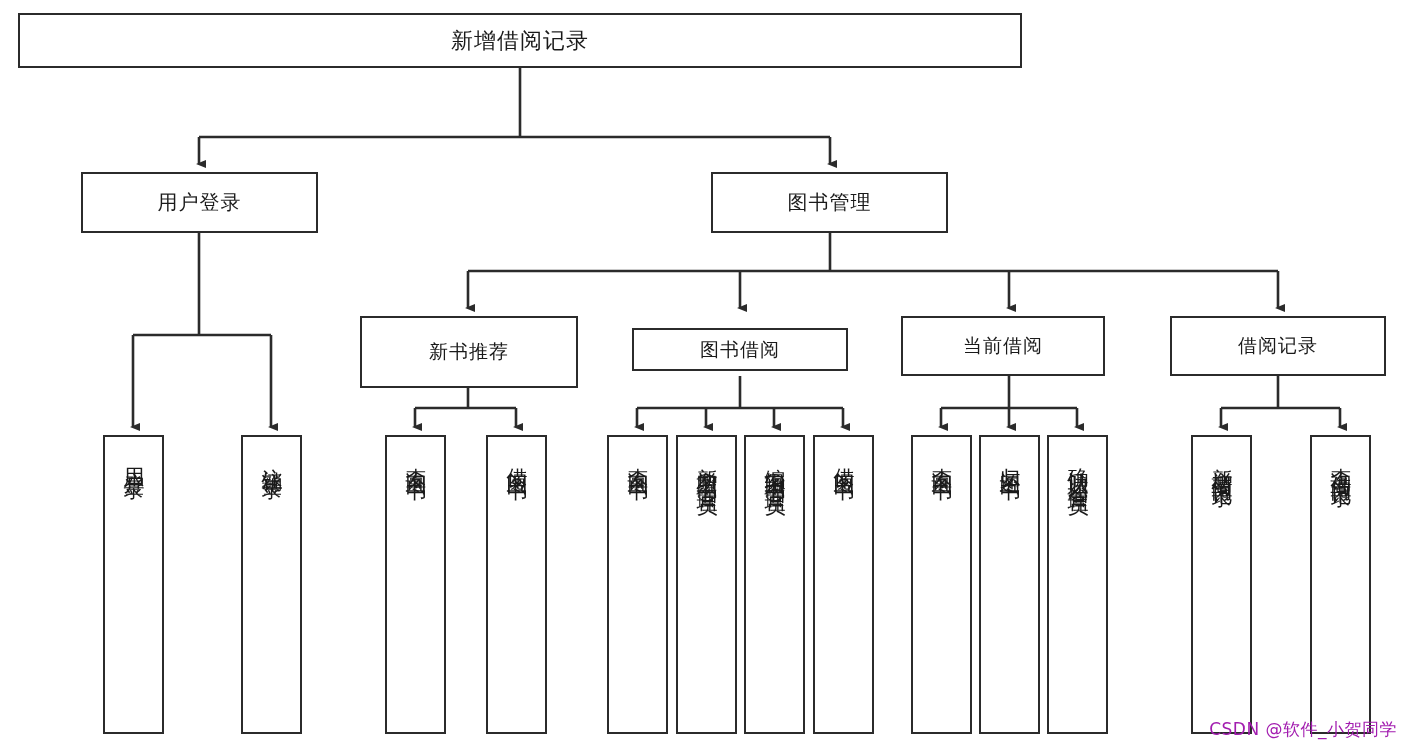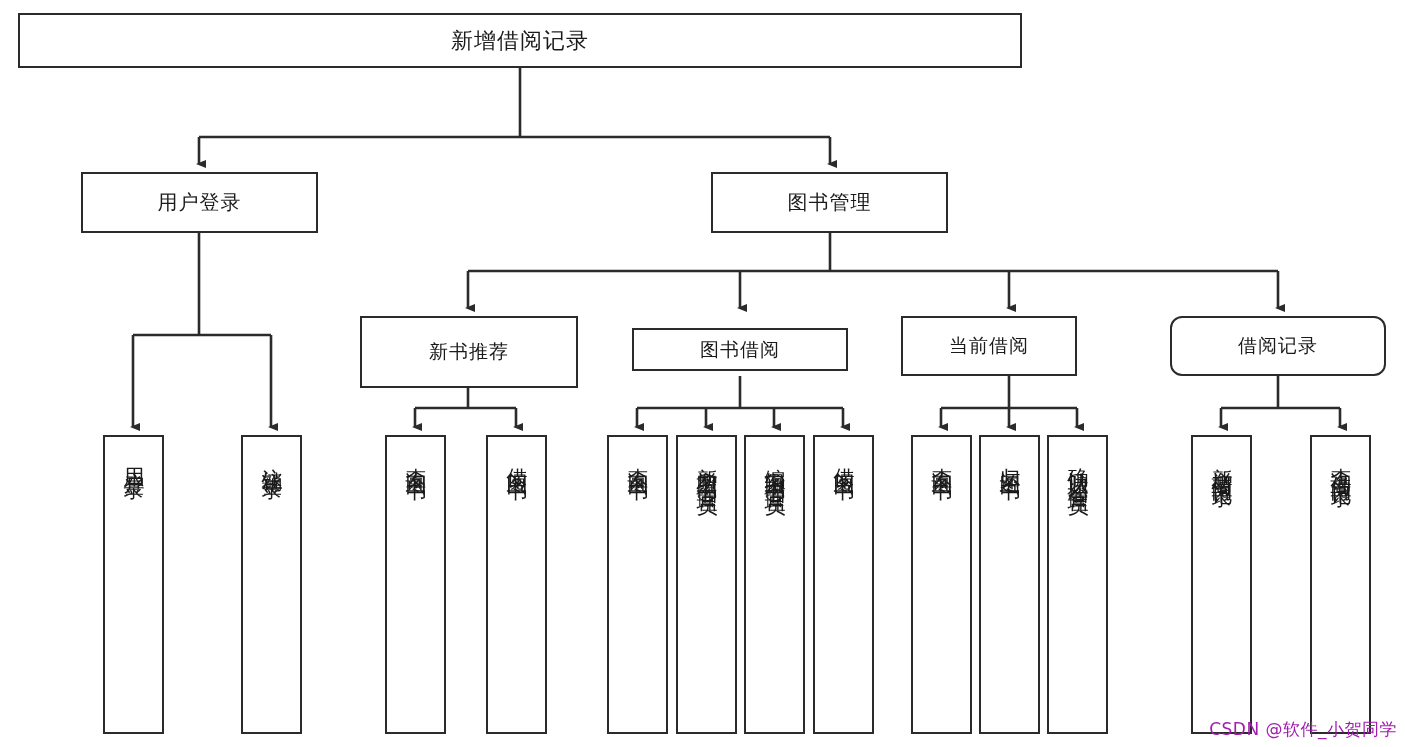--- a/index.html
+++ b/index.html
@@ -138,24 +138,24 @@
   <div class="node level2" style="left:711px; top:172px; width:237px; height:61px;">
     <span class="htext">图书管理</span>
   </div>
 
   <div class="node level3" style="left:360px; top:316px; width:218px; height:72px;">
     <span class="htext">新书推荐</span>
   </div>
   <div class="node level3" style="left:632px; top:316px; width:216px; height:43px;margin-top:12px;">
     <span class="htext">图书借阅</span>
   </div>
-  <div class="node level3" style="left:901px; top:316px; width:176px; height:60px;">
+  <div class="node level3" style="left:901px; top:316px; width:204px; height:60px;">
     <span class="htext">当前借阅</span>
   </div>
-  <div class="node level3" style="left:1170px; top:316px; width:216px; height:60px;border-radius:12px;">
+  <div class="node level3" style="left:1170px; top:316px; width:216px; height:60px;">
     <span class="htext">借阅记录</span>
   </div>
 
   <div class="node leaf" style="left:103px; top:435px; width:61px; height:299px;">
     <span class="vtext">用户登录</span>
   </div>
   <div class="node leaf" style="left:241px; top:435px; width:61px; height:299px;">
     <span class="vtext">注销登录</span>
   </div>
 

